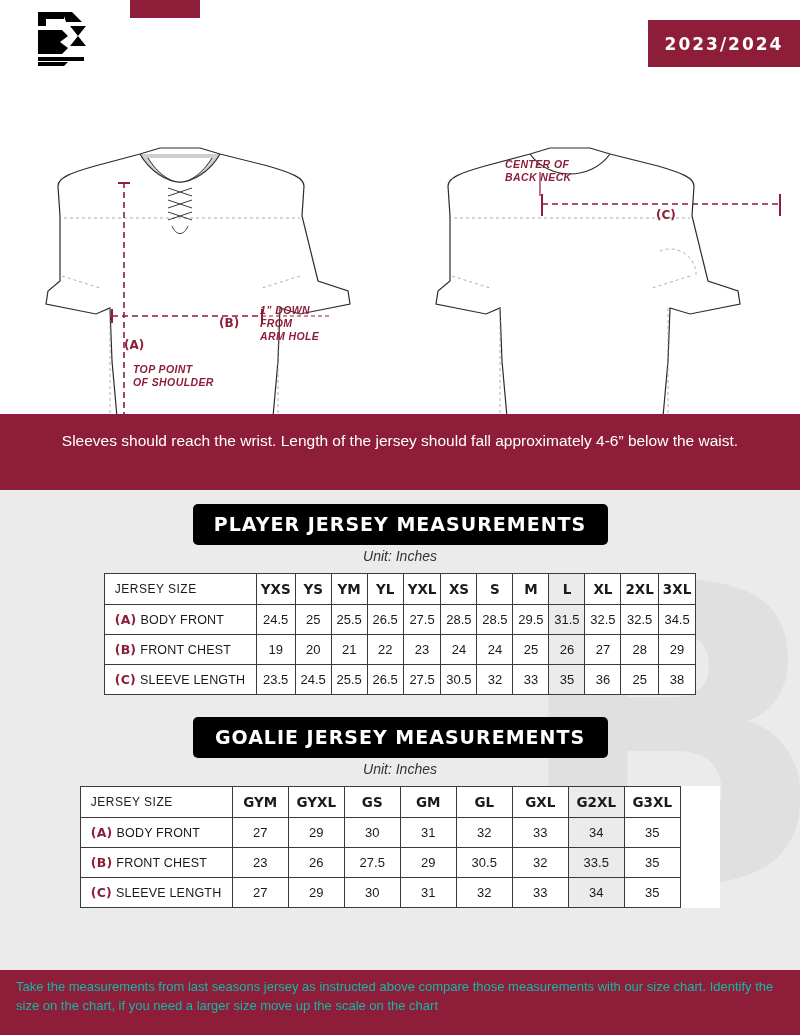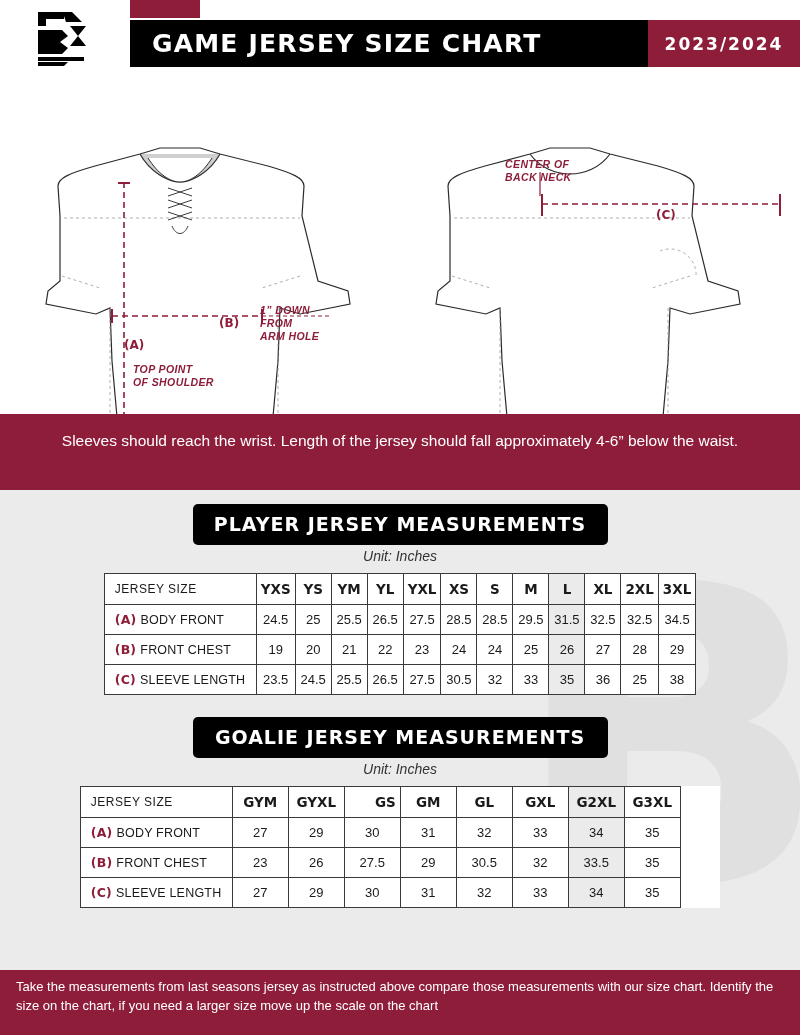--- a/index.html
+++ b/index.html
@@ -196,43 +196,40 @@
   .footer-logo-name {
     color: #ffffff;
     font-size: 15px;
     font-weight: bold;
     letter-spacing: 2.5px;
     font-family: "DejaVu Sans", sans-serif;
   }
   .footer-text {
     flex: 1;
     background: #8e1d3a;
-    color: #ffffff;
+    color: #14b8a6;
     font-size: 13px;
     line-height: 1.45;
     padding: 8px 16px 0 16px;
   }
 </style>
 </head>
 <body>
 
 <div class="header">
   <div class="header-bar-left"></div>
   <div class="logo-box">
     <svg width="62" height="56" viewBox="0 0 62 56">
       <polygon points="4,2 30,2 30,9 12,9 12,16 4,16" fill="#000"></polygon>
       <polygon points="16,2 38,2 48,12 32,12 30,6" fill="#000"></polygon>
       <polygon points="4,20 28,20 34,26 26,32 34,38 28,44 4,44" fill="#000"></polygon>
       <polygon points="36,16 52,16 44,26 52,36 36,36 44,26" fill="#000"></polygon>
       <rect x="4" y="47" width="46" height="4" fill="#000"></rect>
       <polygon points="4,52 34,52 30,56 4,56" fill="#000"></polygon>
     </svg>
-  </div>
-  <div class="title-block">
-    <div class="title-text">GAME JERSEY SIZE CHART</div>
   </div>
   <div class="season-box">2023/2024</div>
 </div>
 
 <div class="illustration">
   <svg width="800" height="338" viewBox="0 0 800 338">
 
     <g fill="#ffffff" stroke="#2b2b2b" stroke-width="1.2">
       <path d="M60,140 L58,110 C58,102 70,97 95,90 L140,78 L160,72 L200,72 L220,78 L268,90
                C292,97 304,102 304,110 L302,140 L318,205 L348,215 L350,228 L300,238 L280,232
@@ -373,21 +370,21 @@
 
   <div class="section-title" style="margin-top:22px;">GOALIE JERSEY MEASUREMENTS</div>
   <div class="unit-line">Unit: Inches</div>
 
   <table class="size-table" id="goalie-table">
     <tbody>
       <tr>
         <td class="hdr-left" style="width:152px;">JERSEY SIZE</td>
       <td class="hdr" style="min-width: 56px;">GYM</td>
           <td class="hdr" style="min-width: 56px;">GYXL</td>
-          <td class="hdr" style="min-width: 56px; text-align: right;">GS</td>
+          <td class="hdr" style="min-width: 56px;">GS</td>
           <td class="hdr" style="min-width: 56px;">GM</td>
           <td class="hdr" style="min-width: 56px;">GL</td>
           <td class="hdr" style="min-width: 56px;">GXL</td>
           <td class="hdr cell-shaded" style="min-width: 56px;">G2XL</td>
           <td class="hdr" style="min-width: 56px;">G3XL</td>
           <td class="cell-blank" style="min-width: 40px; border-top: none; border-right: none; border-bottom: none;">&nbsp;</td>
         </tr>
     <tr>
           <td class="rowlabel"><span class="tag">(A)</span>BODY FRONT</td>
           <td>27</td>

